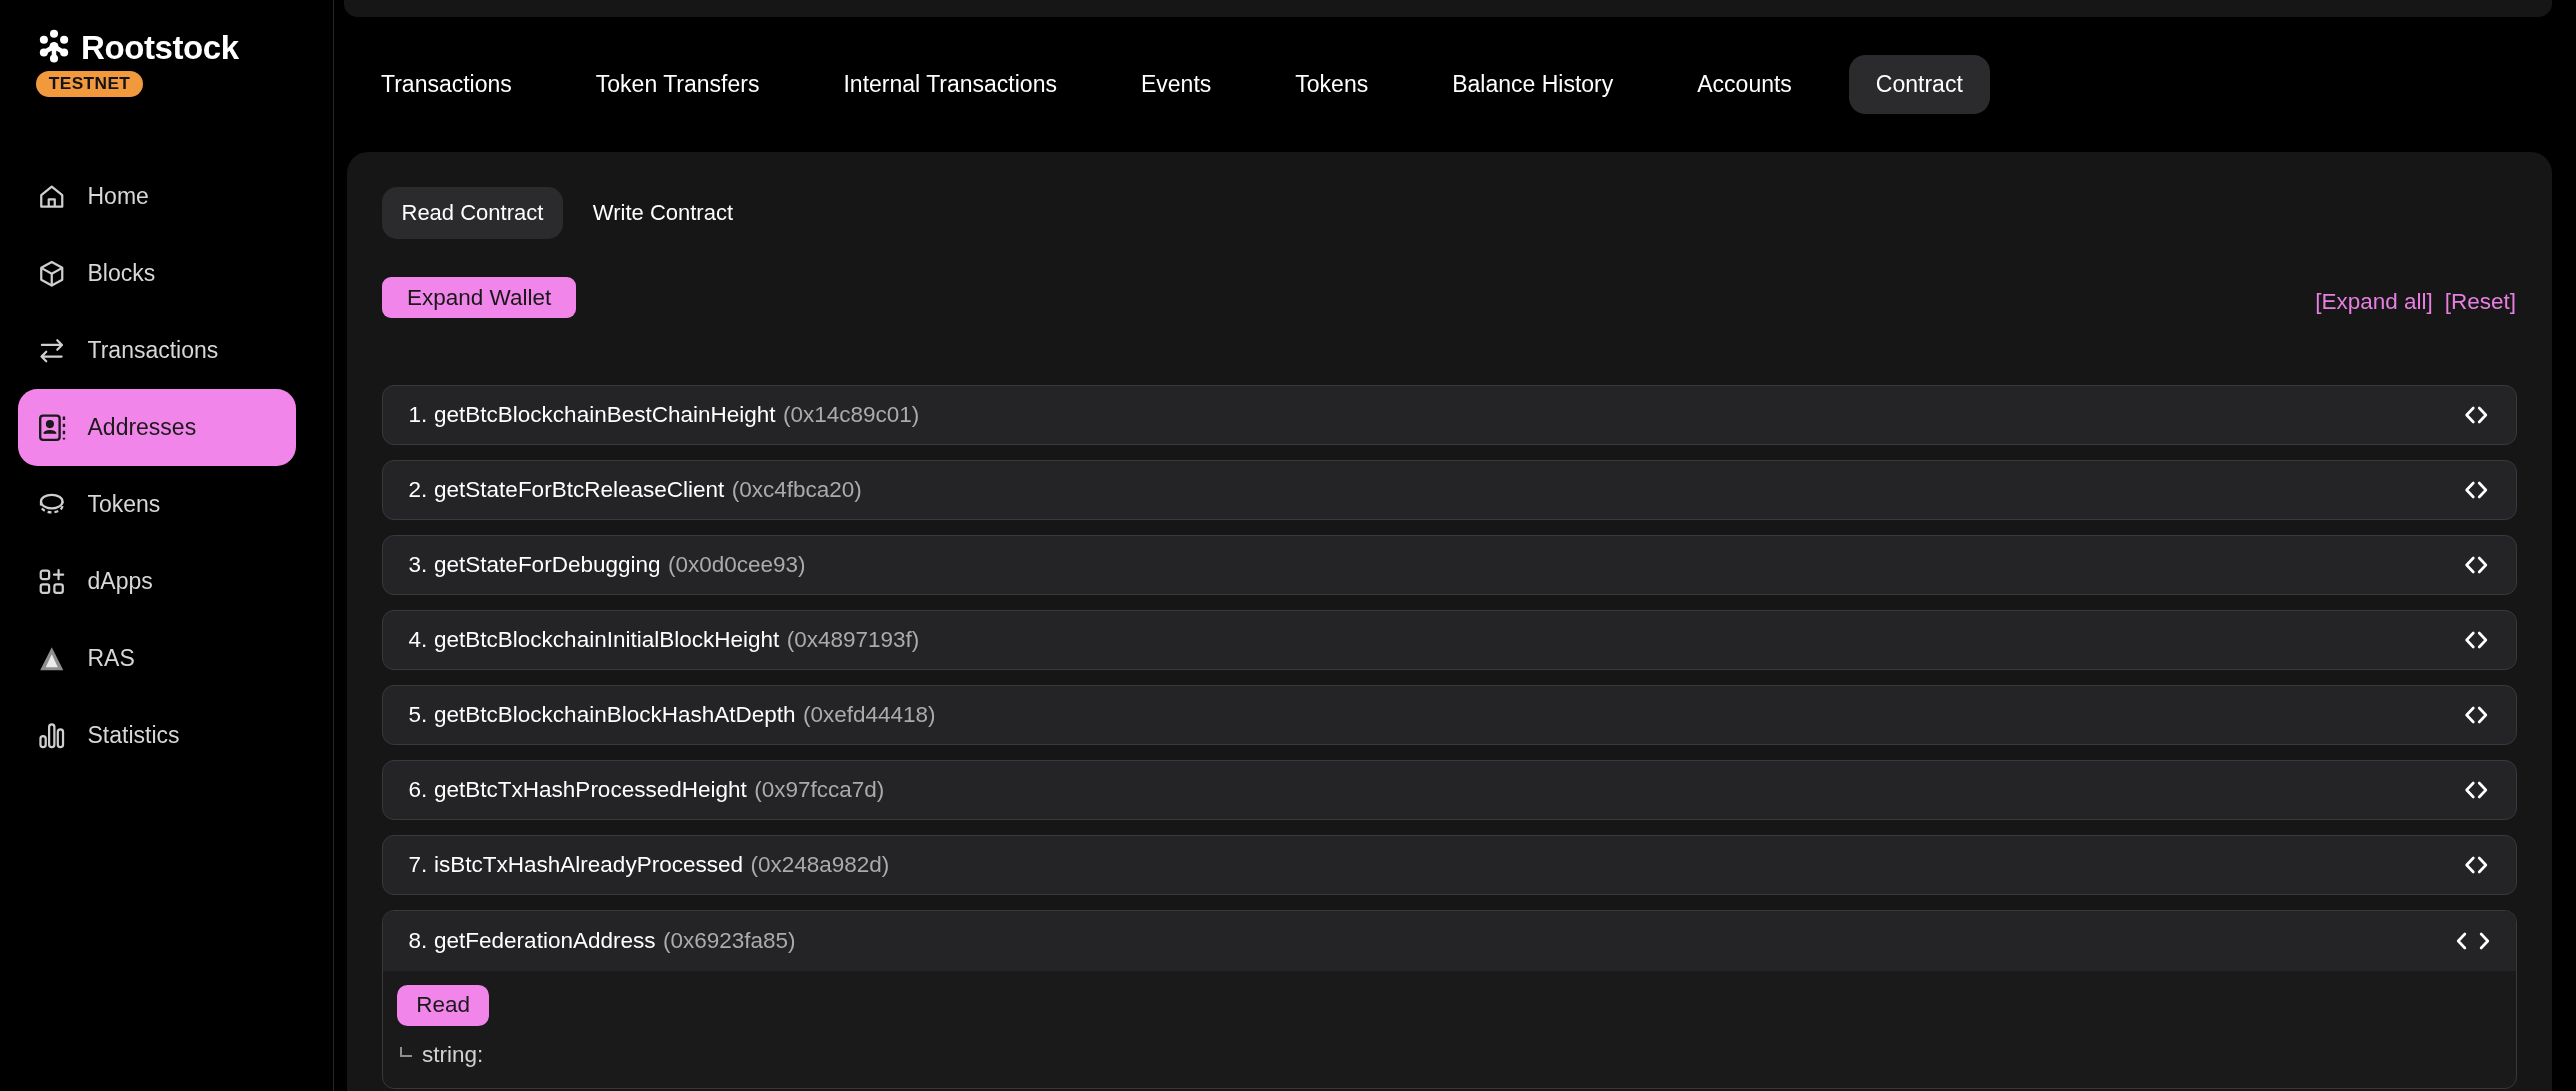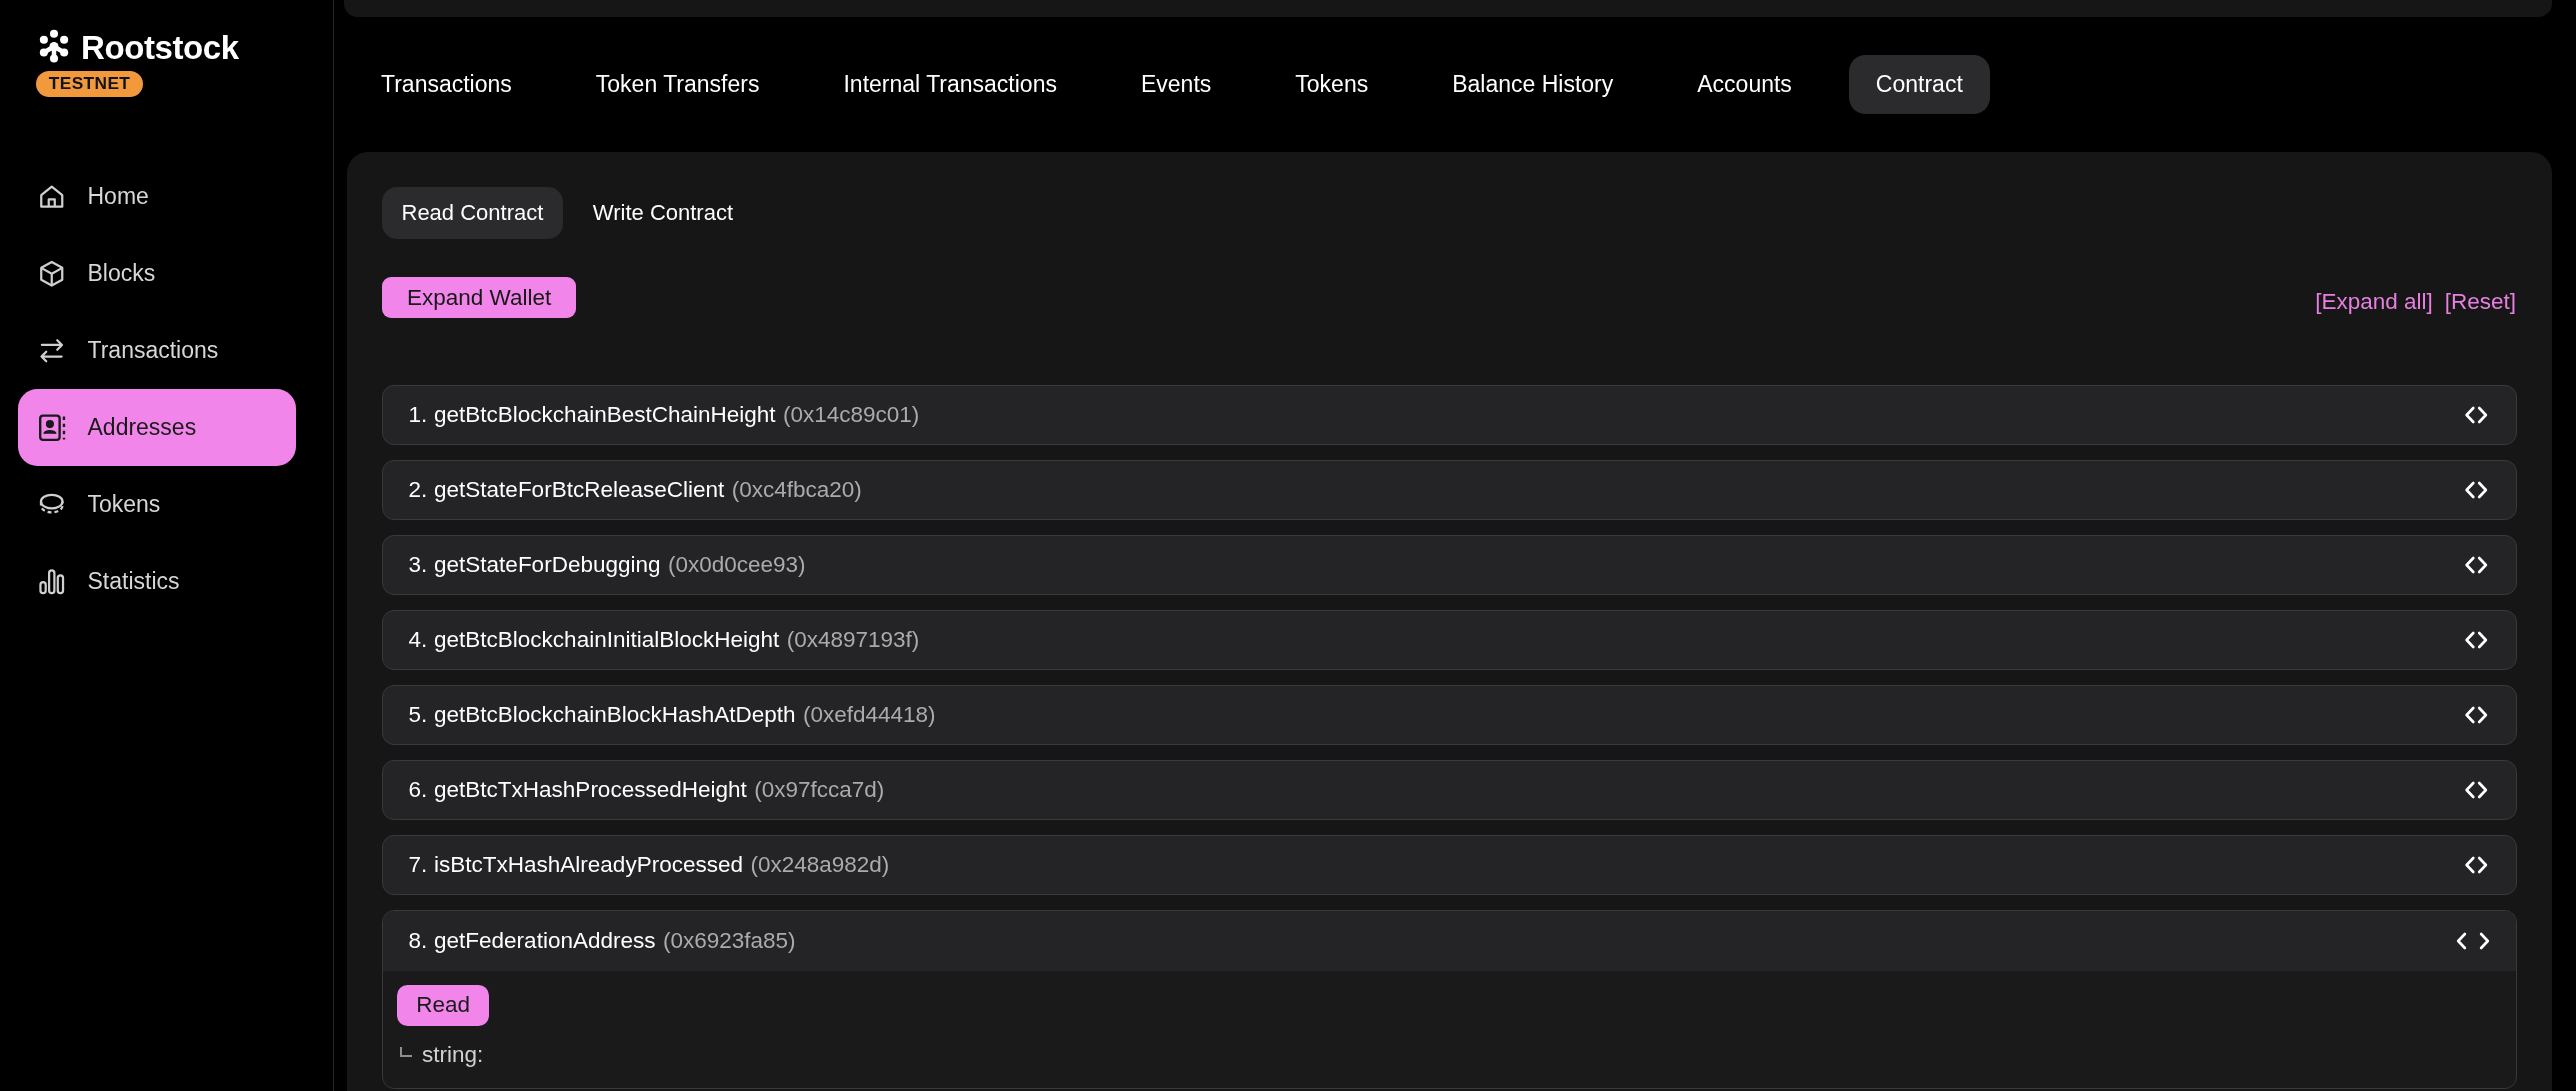--- a/index.html
+++ b/index.html
@@ -145,20 +145,36 @@
         <path d="M21.3 3.5 V20.9" stroke-dasharray="2.6 2.8"></path>
       </svg>
       <span class="nav-label">Addresses</span>
     </div>
     <div class="nav-item">
       <svg viewBox="0 0 24 24" fill="none" stroke="#cfcfcf" stroke-width="1.7" stroke-linejoin="round">
         <ellipse cx="12" cy="9.6" rx="8.2" ry="5.2"></ellipse>
         <path d="M3.8 9.6 V12.6 C3.8 15.5 7.5 17.8 12 17.8 C16.5 17.8 20.2 15.5 20.2 12.6 V9.6" stroke-dasharray="3 2.2"></path>
       </svg>
       <span class="nav-label">Tokens</span>
+    </div>
+    <div class="nav-item">
+      <svg viewBox="0 0 24 24" fill="none" stroke="#cfcfcf" stroke-width="1.7" stroke-linecap="round" stroke-linejoin="round">
+        <rect x="3.6" y="3.6" width="6.4" height="6.4" rx="1.6"></rect>
+        <rect x="3.6" y="14" width="6.4" height="6.4" rx="1.6"></rect>
+        <rect x="14" y="14" width="6.4" height="6.4" rx="1.6"></rect>
+        <path d="M17.2 3.1 V10.1 M13.7 6.6 H20.7"></path>
+      </svg>
+      <span class="nav-label">dApps</span>
+    </div>
+    <div class="nav-item">
+      <svg viewBox="0 0 24 24" fill="none">
+        <path d="M12 3.2 L20.8 20.8 H3.2 Z" fill="#8f8f8f"></path>
+        <path d="M12 8.6 L16.6 18.4 H7.4 Z" fill="#ececec"></path>
+      </svg>
+      <span class="nav-label">RAS</span>
     </div>
     <div class="nav-item">
       <svg viewBox="0 0 24 24" fill="none" stroke="#cfcfcf" stroke-width="1.7" stroke-linejoin="round">
         <rect x="3.4" y="12.2" width="4" height="8.4" rx="2"></rect>
         <rect x="10" y="3.4" width="4" height="17.2" rx="2"></rect>
         <rect x="16.6" y="7.2" width="4" height="13.4" rx="2"></rect>
       </svg>
       <span class="nav-label">Statistics</span>
     </div>
   </nav>

